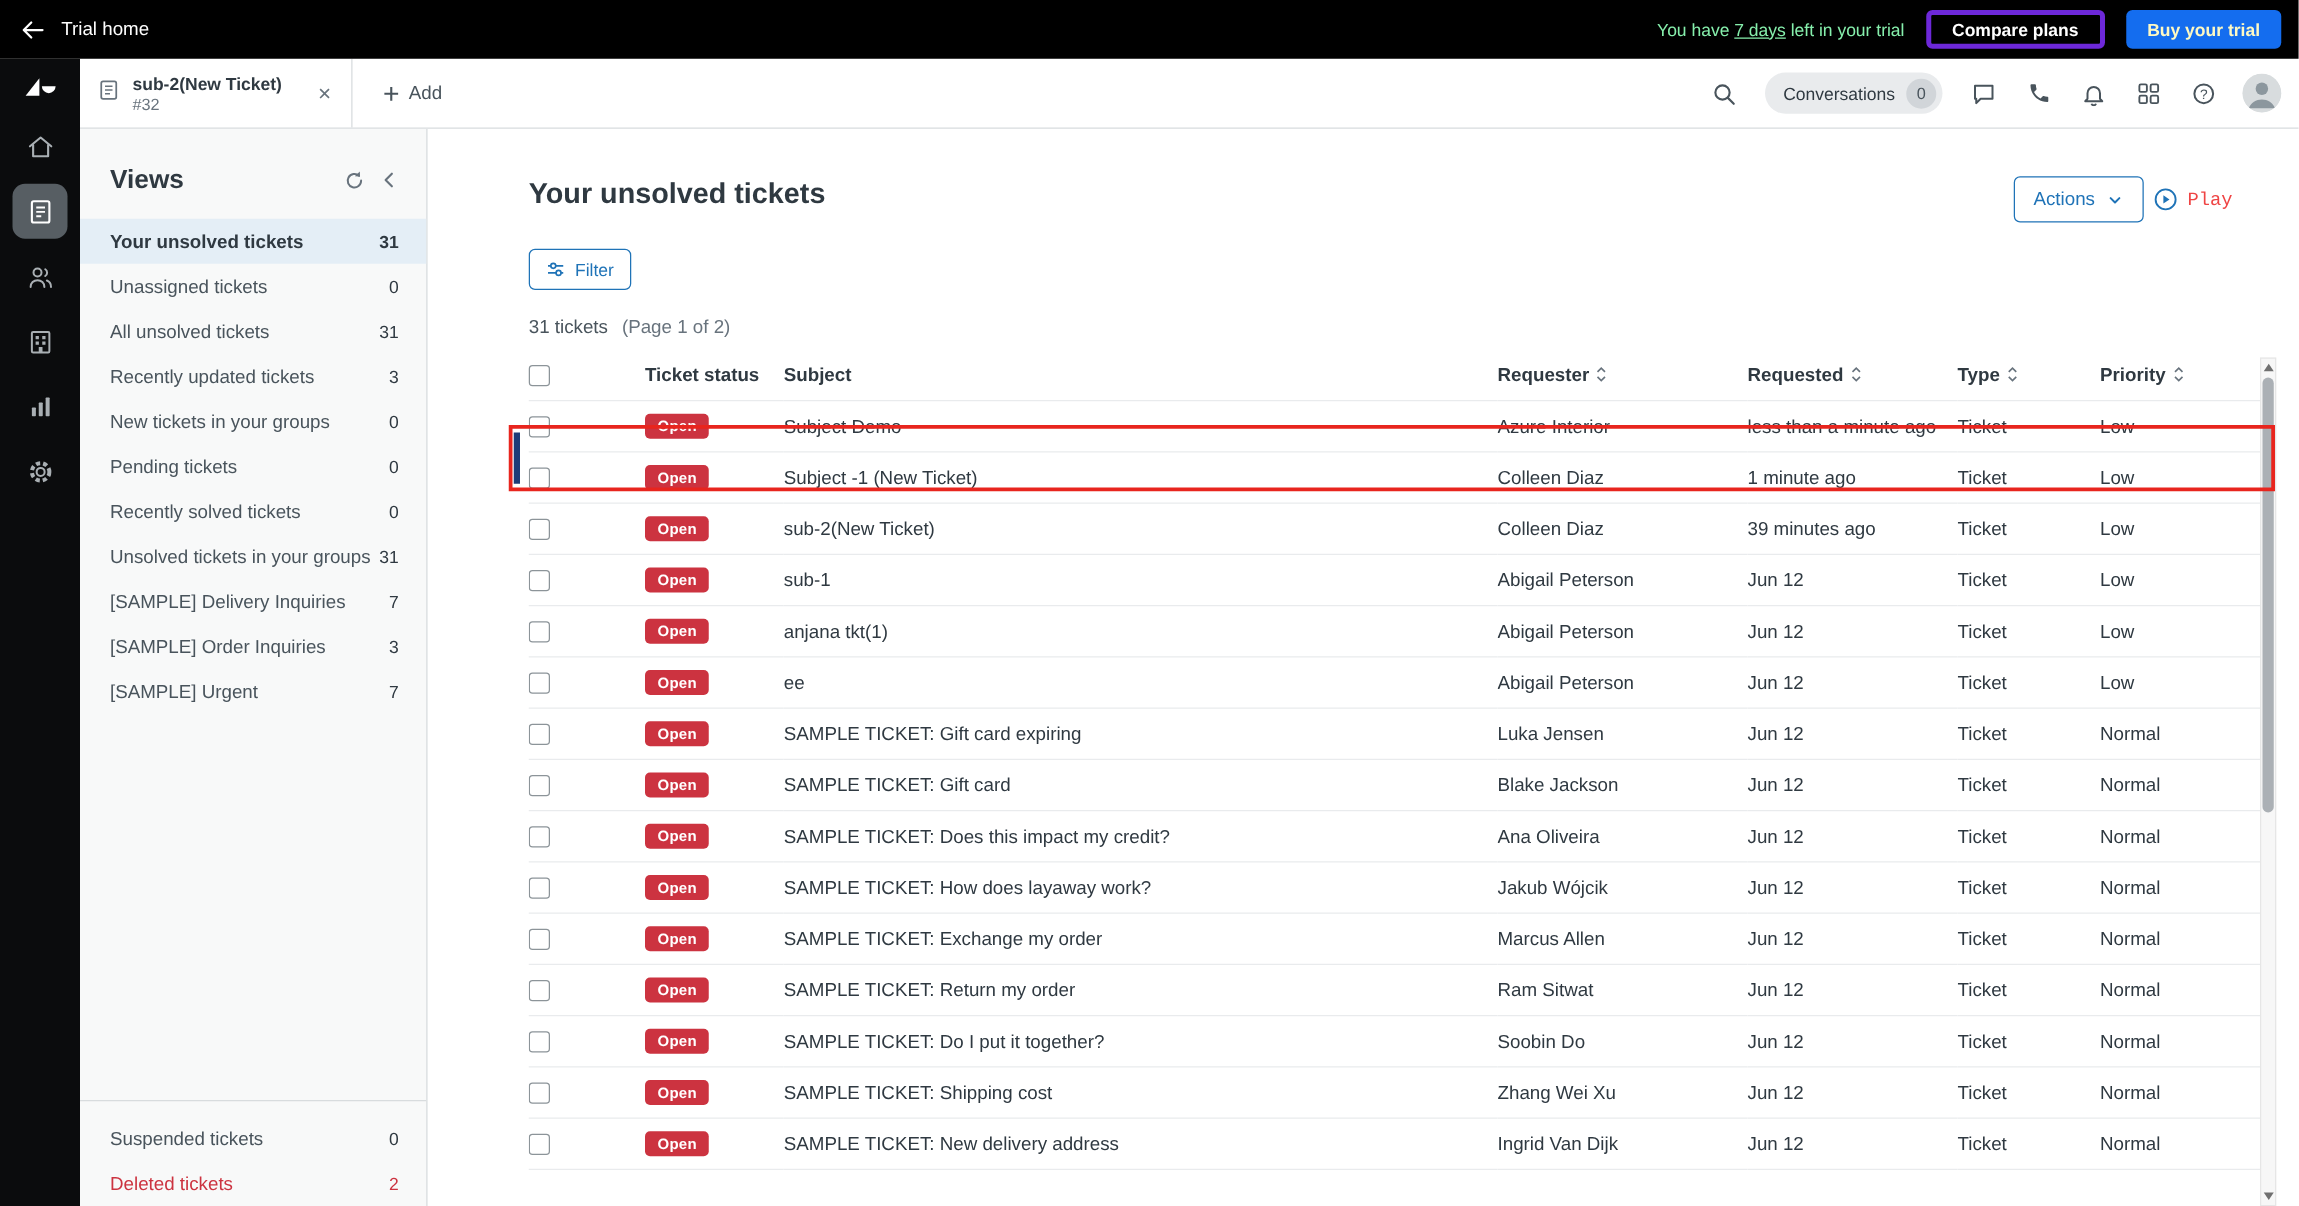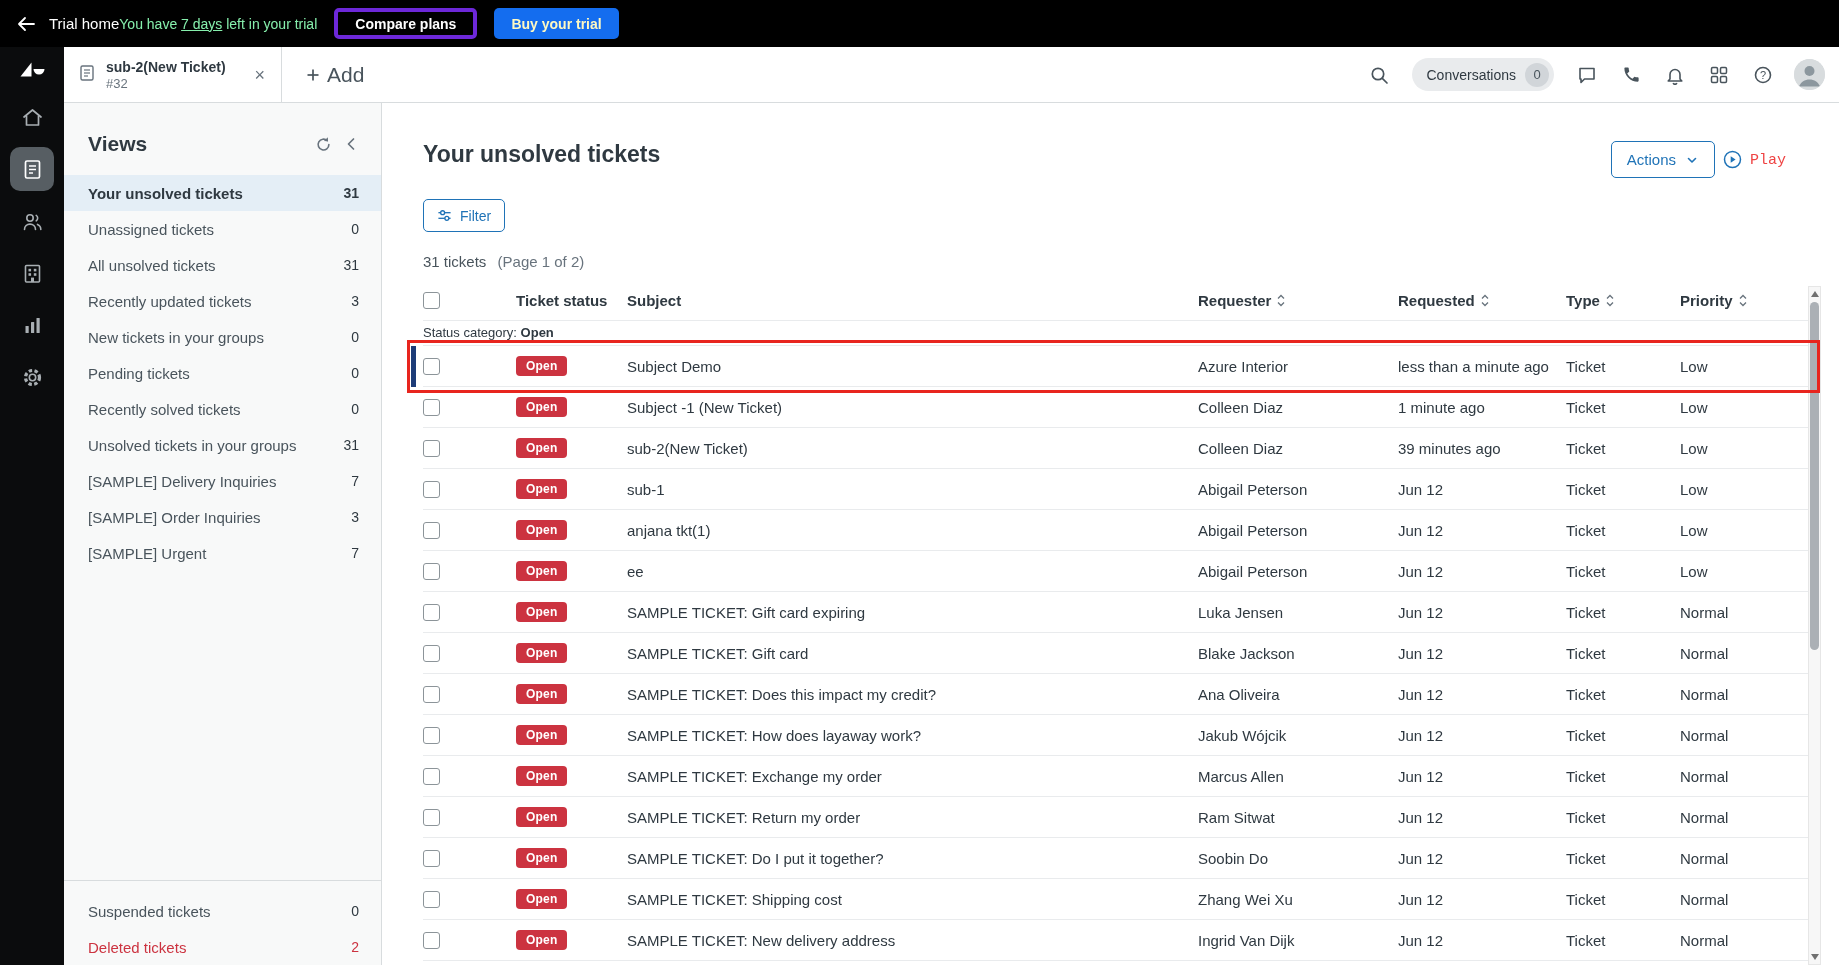--- a/index.html
+++ b/index.html
@@ -8,21 +8,21 @@
     font-family:"Liberation Sans", sans-serif;
     background:#fff; overflow:hidden; position:relative;
     color:#2F3941;
   }
   .page { position:absolute; inset:0; width:1839px; height:965px; }
 
   
   .trial-bar {
     position:absolute; left:0; top:0; width:1839px; height:47px;
     background:#000; color:#fff; display:flex; align-items:center;
-    justify-content:flex-start; padding:0 14px 0 16px; z-index:30;
+    justify-content:space-between; padding:0 14px 0 16px; z-index:30;
   }
   .trial-left { display:flex; align-items:center; gap:13px; font-size:15px; }
   .back-btn { display:flex; align-items:center; cursor:pointer; }
   .trial-right { display:flex; align-items:center; gap:17px; }
   .trial-days-text { font-size:14px; color:#86efac; }
   .trial-days-text .days { text-decoration:underline; }
   .btn-compare {
     background:transparent; border:4px solid #6d28d9; color:#fff; cursor:pointer;
     border-radius:5px; height:31px; padding:0 17px; font-size:14px; font-weight:700;
     font-family:"Liberation Sans", sans-serif;
@@ -54,21 +54,21 @@
   }
   .tab {
     width:218px; display:flex; align-items:center; gap:10px; padding:0 12px 0 14px;
     border-right:1px solid #D8DCDE; cursor:pointer;
   }
   .tab-titles { flex:1; min-width:0; }
   .tab-title { font-size:14px; font-weight:700; color:#2F3941; white-space:nowrap; overflow:hidden; }
   .tab-sub { font-size:13px; color:#68737D; margin-top:1px; }
   .tab-close { color:#68737D; font-size:18px; line-height:1; padding:2px 4px; cursor:pointer; }
   .add-btn {
-    display:flex; align-items:center; gap:7px; color:#49545C; font-size:21px;
+    display:flex; align-items:center; gap:7px; color:#49545C; font-size:15px;
     margin-left:24px; cursor:pointer; background:none; border:none;
     font-family:"Liberation Sans", sans-serif;
   }
   .tabbar-right { margin-left:auto; display:flex; align-items:center; gap:6px; padding-right:14px; }
   .icon-btn {
     width:38px; height:38px; display:flex; align-items:center; justify-content:center;
     cursor:pointer; border:none; background:none; border-radius:5px;
   }
   .conversations-pill {
     display:flex; align-items:center; gap:9px; background:#E9EBED; border-radius:17px;
@@ -76,21 +76,21 @@
     border:none; font-family:"Liberation Sans", sans-serif; margin:0 8px;
   }
   .conv-badge {
     background:#D1D5D9; color:#49545C; border-radius:50%; width:24px; height:24px;
     display:flex; align-items:center; justify-content:center; font-size:13px;
   }
   .avatar { width:31px; height:31px; border-radius:50%; overflow:hidden; background:#D8DCDE; cursor:pointer; margin-left:6px; }
 
   
   .views-panel {
-    position:absolute; left:64px; top:103px; width:318px; height:862px;
+    position:absolute; left:64px; top:103px; width:278px; height:862px;
     background:#F8F9F9; border-right:1px solid #D8DCDE;
     display:flex; flex-direction:column; z-index:10;
   }
   .views-header { display:flex; align-items:center; padding:27px 16px 17px 24px; }
   .views-title { font-size:21px; font-weight:700; color:#2F3941; flex:1; }
   .views-header .hdr-icon { width:28px; height:28px; display:flex; align-items:center; justify-content:center; cursor:pointer; border-radius:4px; }
   .view-item {
     display:flex; align-items:center; height:36px; padding:0 22px 0 24px;
     font-size:15px; color:#49545C; cursor:pointer; flex:none;
   }
@@ -456,23 +456,20 @@
               </svg></th>
             <th><span>Type</span><svg class="sort-icon" width="10" height="15" viewBox="0 0 10 15">
                 <path d="M2 5.5 L5 2.5 L8 5.5" fill="none" stroke="#68737D" stroke-width="1.3"></path>
                 <path d="M2 9.5 L5 12.5 L8 9.5" fill="none" stroke="#68737D" stroke-width="1.3"></path>
               </svg></th>
             <th><span>Priority</span><svg class="sort-icon" width="10" height="15" viewBox="0 0 10 15">
                 <path d="M2 5.5 L5 2.5 L8 5.5" fill="none" stroke="#68737D" stroke-width="1.3"></path>
                 <path d="M2 9.5 L5 12.5 L8 9.5" fill="none" stroke="#68737D" stroke-width="1.3"></path>
               </svg></th>
           </tr>
-        <tr class="group-row">
-          <td colspan="7"><span>Status category:</span> <span class="group-value">Open</span></td>
-        </tr>
       </thead>
       <tbody>
           <tr class="ticket-row highlighted">
             <td>
               <div class="cb"></div>
             </td>
             <td><span class="badge-open">Open</span></td>
             <td><span>Subject Demo</span></td>
             <td><span>Azure Interior</span></td>
             <td><span>less than a minute ago</span></td>

